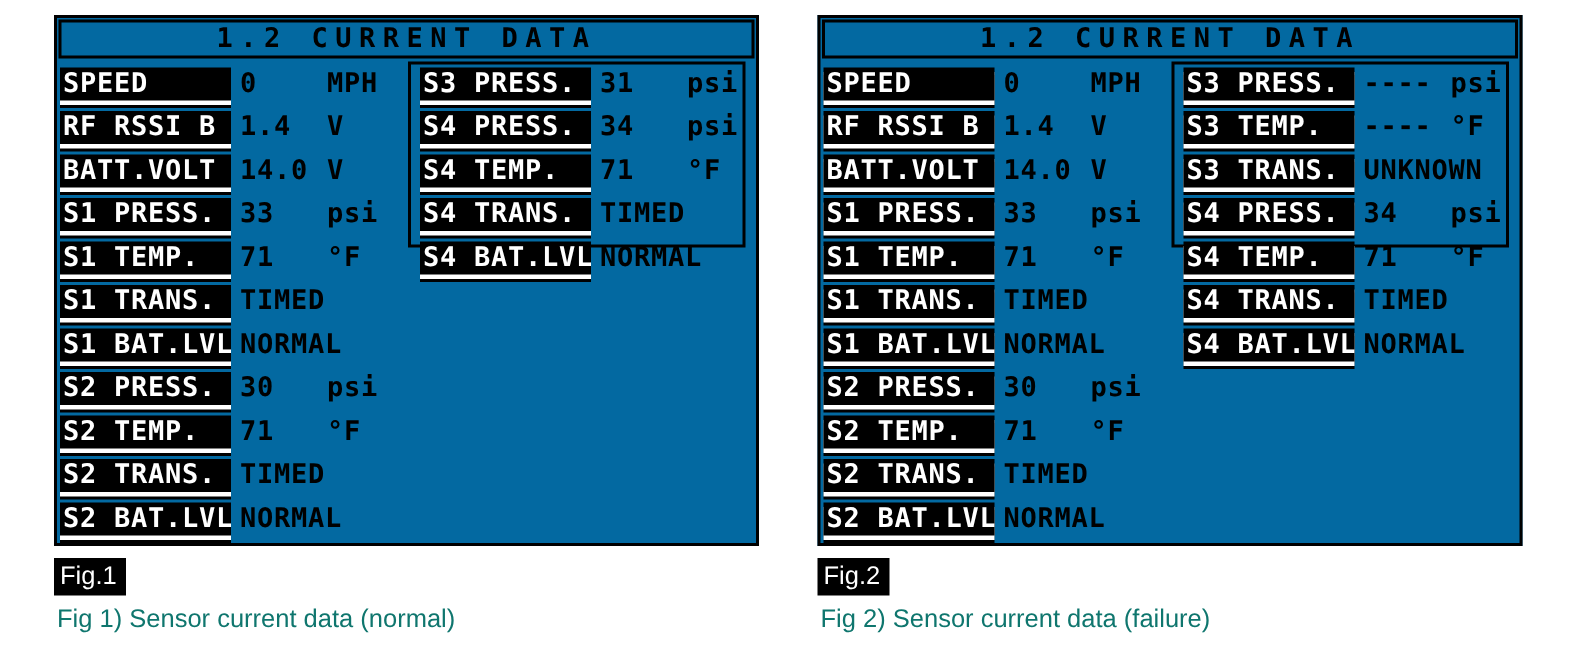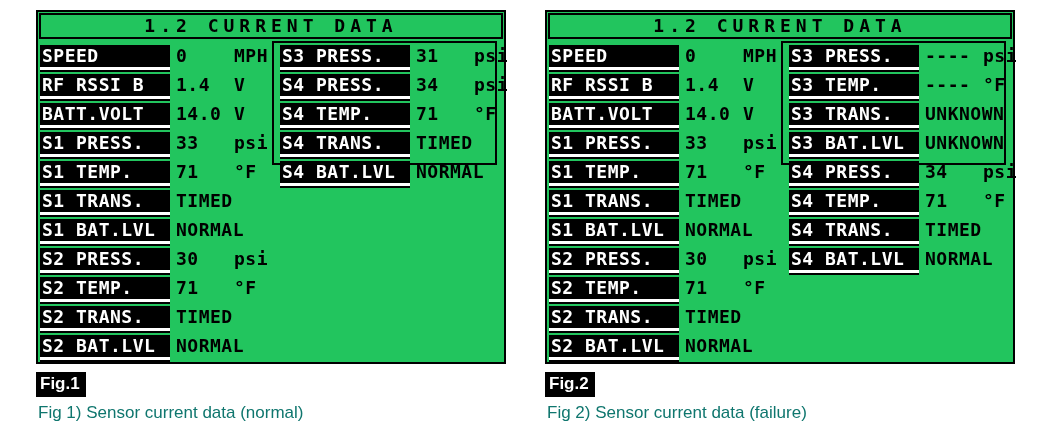--- a/index.html
+++ b/index.html
@@ -8,52 +8,52 @@
     font-family:"DejaVu Sans Mono", monospace; overflow:hidden;
   }
   .page { position:absolute; inset:0; }
   .fig { position:absolute; top:10px; width:470px; height:420px; margin:0; }
   #fig-0 { left:36px; }
   #fig-1 { left:545px; }
 
   
   .lcd {
     position:relative; width:466px; height:350px;
-    border:2px solid #000; background:#22c55e;
+    border:2px solid #000; background:#0369a1;
     font-size:18px; font-weight:bold; letter-spacing:0.5px; color:#000;
   }
   .lcd-title {
     margin:1px; border:2px solid #000; height:22px; line-height:22px;
     text-align:center; letter-spacing:5px; white-space:nowrap; overflow:hidden;
   }
   .col { position:absolute; top:33px; }
   .col1 { left:2px; }
   .col2 { left:242px; }
   .row { height:22px; margin-bottom:7px; white-space:nowrap; }
   .row .label {
-    display:inline-block; box-sizing:border-box; width:130px; height:22px;
+    display:inline-block; box-sizing:border-box; width:114px; height:22px;
     line-height:22px; padding-left:2px; background:#000; color:#fff;
     overflow:hidden; box-shadow:0 3px 0 #fff, 0 5px 0 #000;
   }
   .row .value {
     display:inline-block; min-width:58px; margin-left:6px;
     line-height:22px; vertical-align:top;
   }
   .row .unit { display:inline-block; line-height:22px; vertical-align:top; }
 
   
   .sel-box {
     position:absolute; left:234px; top:29px; width:221px; height:120px;
     border:2px solid #000; pointer-events:none;
   }
 
   .badge {
     position:absolute; top:362px; left:0; display:inline-block;
     background:#000; color:#fff; font-family:"Liberation Sans", sans-serif;
-    font-weight:bold; font-size:17px; line-height:20px; padding:2px 6px 3px 4px;
+    font-weight:normal; font-size:17px; line-height:20px; padding:2px 6px 3px 4px;
   }
   .caption {
     position:absolute; top:393px; left:2px; color:#0f766e;
     font-family:"Liberation Sans", sans-serif; font-size:17px; white-space:nowrap;
   }
 </style>
 </head>
 <body>
 
 <div class="page">
@@ -101,21 +101,20 @@
           <div class="row"><span class="label">S1 BAT.LVL</span><span class="value">NORMAL</span><span class="unit"></span></div>
           <div class="row"><span class="label">S2 PRESS.</span><span class="value">30</span><span class="unit">psi</span></div>
           <div class="row"><span class="label">S2 TEMP.</span><span class="value">71</span><span class="unit">°F</span></div>
           <div class="row"><span class="label">S2 TRANS.</span><span class="value">TIMED</span><span class="unit"></span></div>
           <div class="row"><span class="label">S2 BAT.LVL</span><span class="value">NORMAL</span><span class="unit"></span></div>
         </div>
       <div class="col col2">
           <div class="row"><span class="label">S3 PRESS.</span><span class="value">----</span><span class="unit">psi</span></div>
           <div class="row"><span class="label">S3 TEMP.</span><span class="value">----</span><span class="unit">°F</span></div>
           <div class="row"><span class="label">S3 TRANS.</span><span class="value">UNKNOWN</span><span class="unit"></span></div>
-          <div class="row"><span class="label">S3 BAT.LVL</span><span class="value">UNKNOWN</span><span class="unit"></span></div>
           <div class="row"><span class="label">S4 PRESS.</span><span class="value">34</span><span class="unit">psi</span></div>
           <div class="row"><span class="label">S4 TEMP.</span><span class="value">71</span><span class="unit">°F</span></div>
           <div class="row"><span class="label">S4 TRANS.</span><span class="value">TIMED</span><span class="unit"></span></div>
           <div class="row"><span class="label">S4 BAT.LVL</span><span class="value">NORMAL</span><span class="unit"></span></div>
         </div>
     </div>
     <div class="badge">Fig.2</div>
     <figcaption class="caption">Fig 2) Sensor current data (failure)</figcaption>
   </figure>
 

